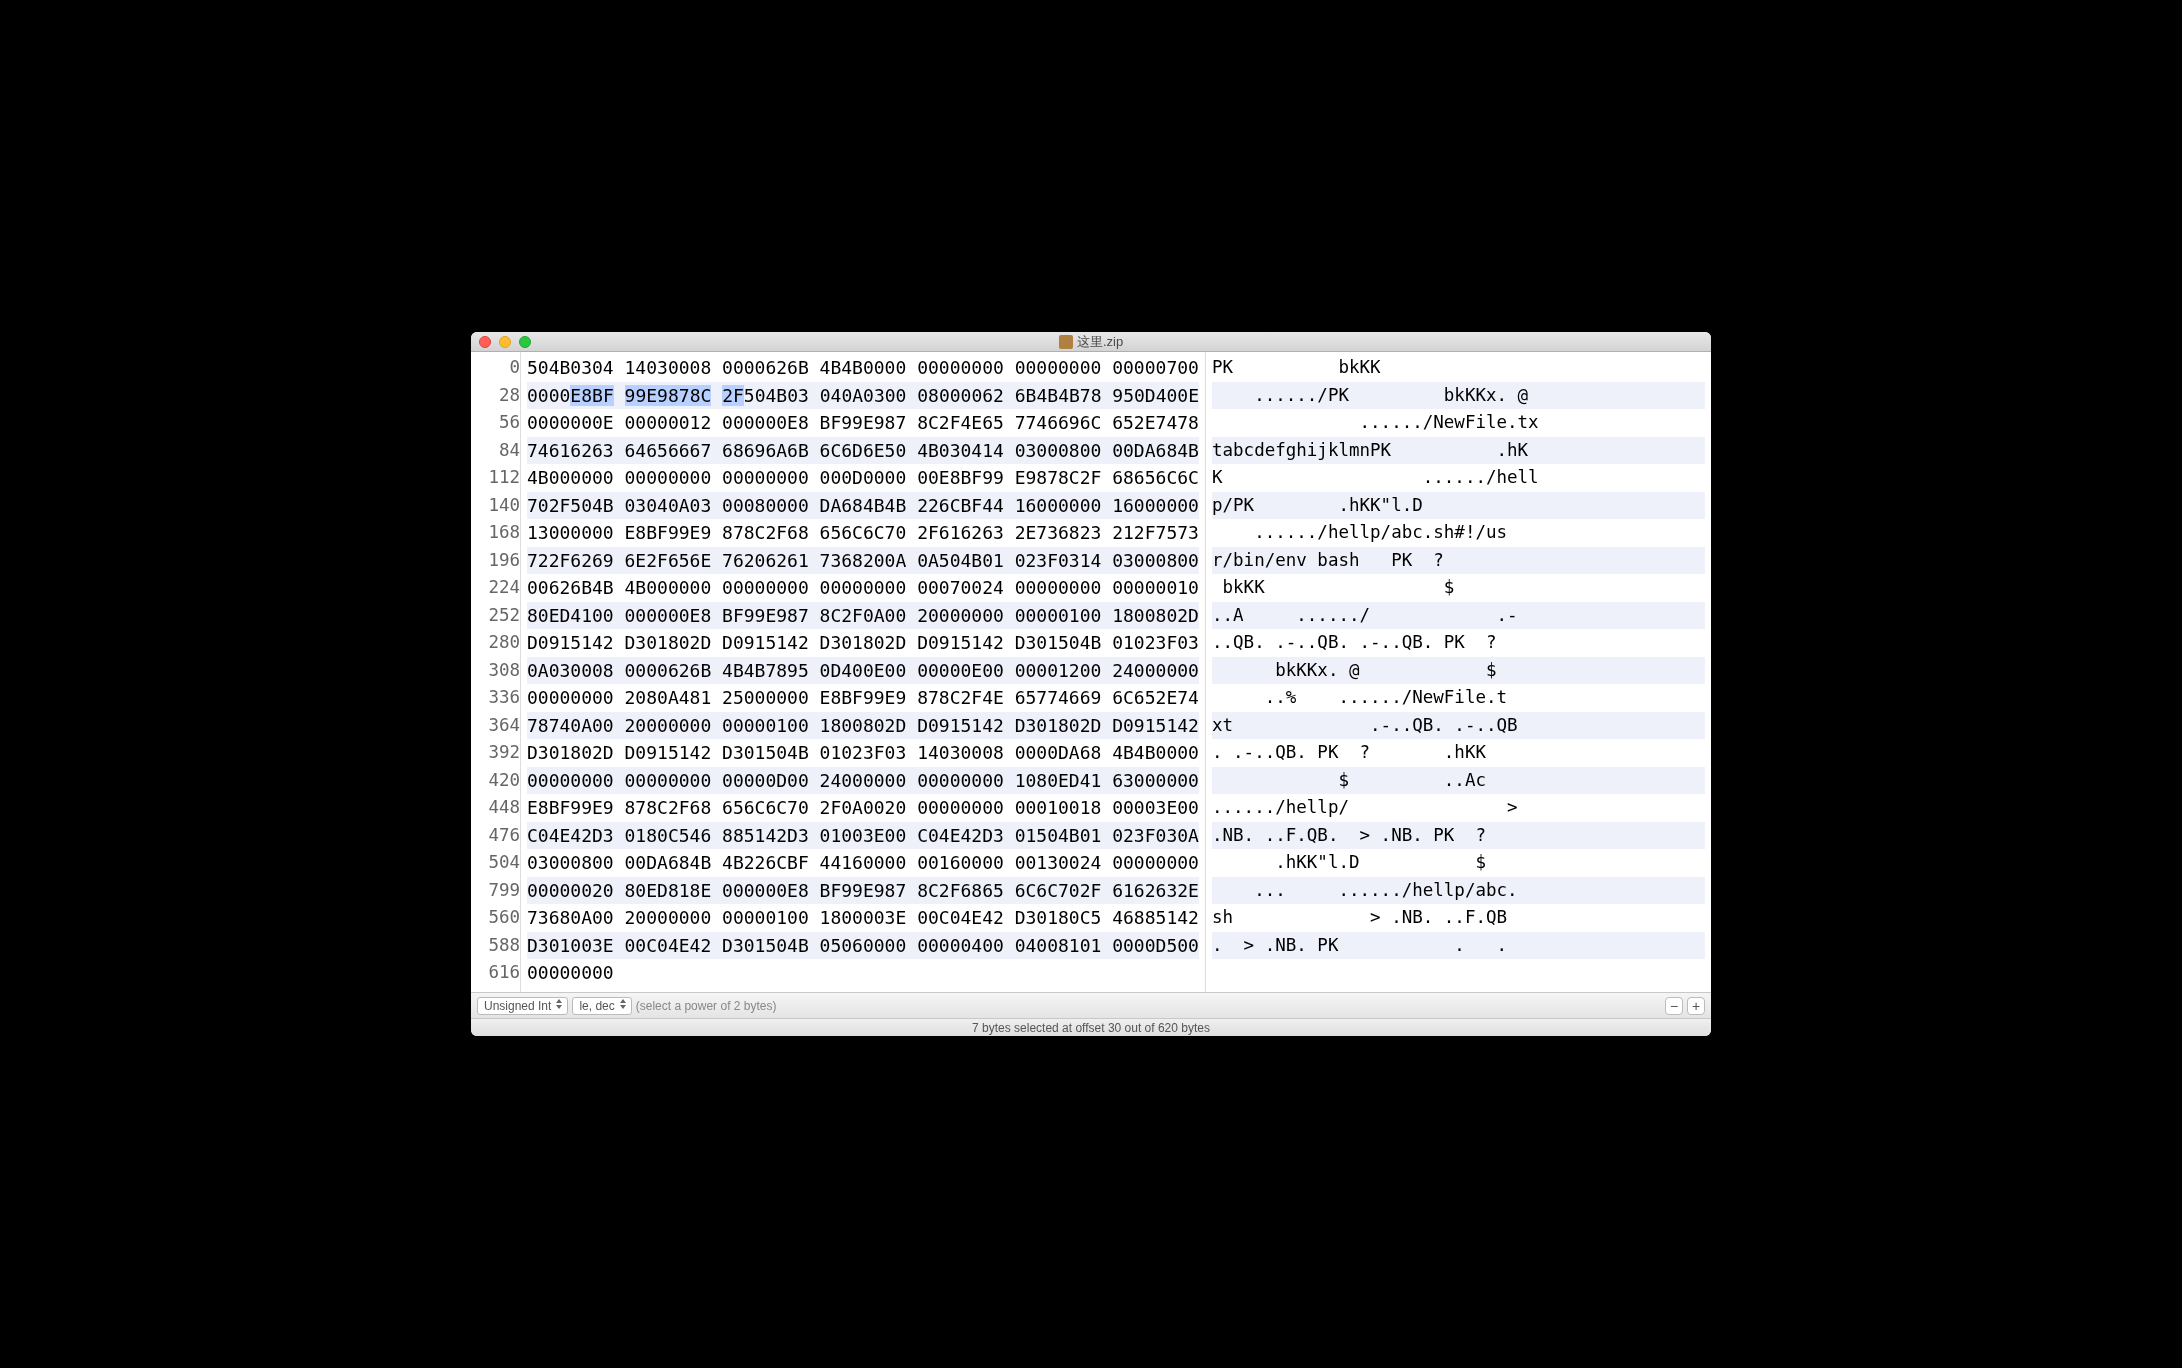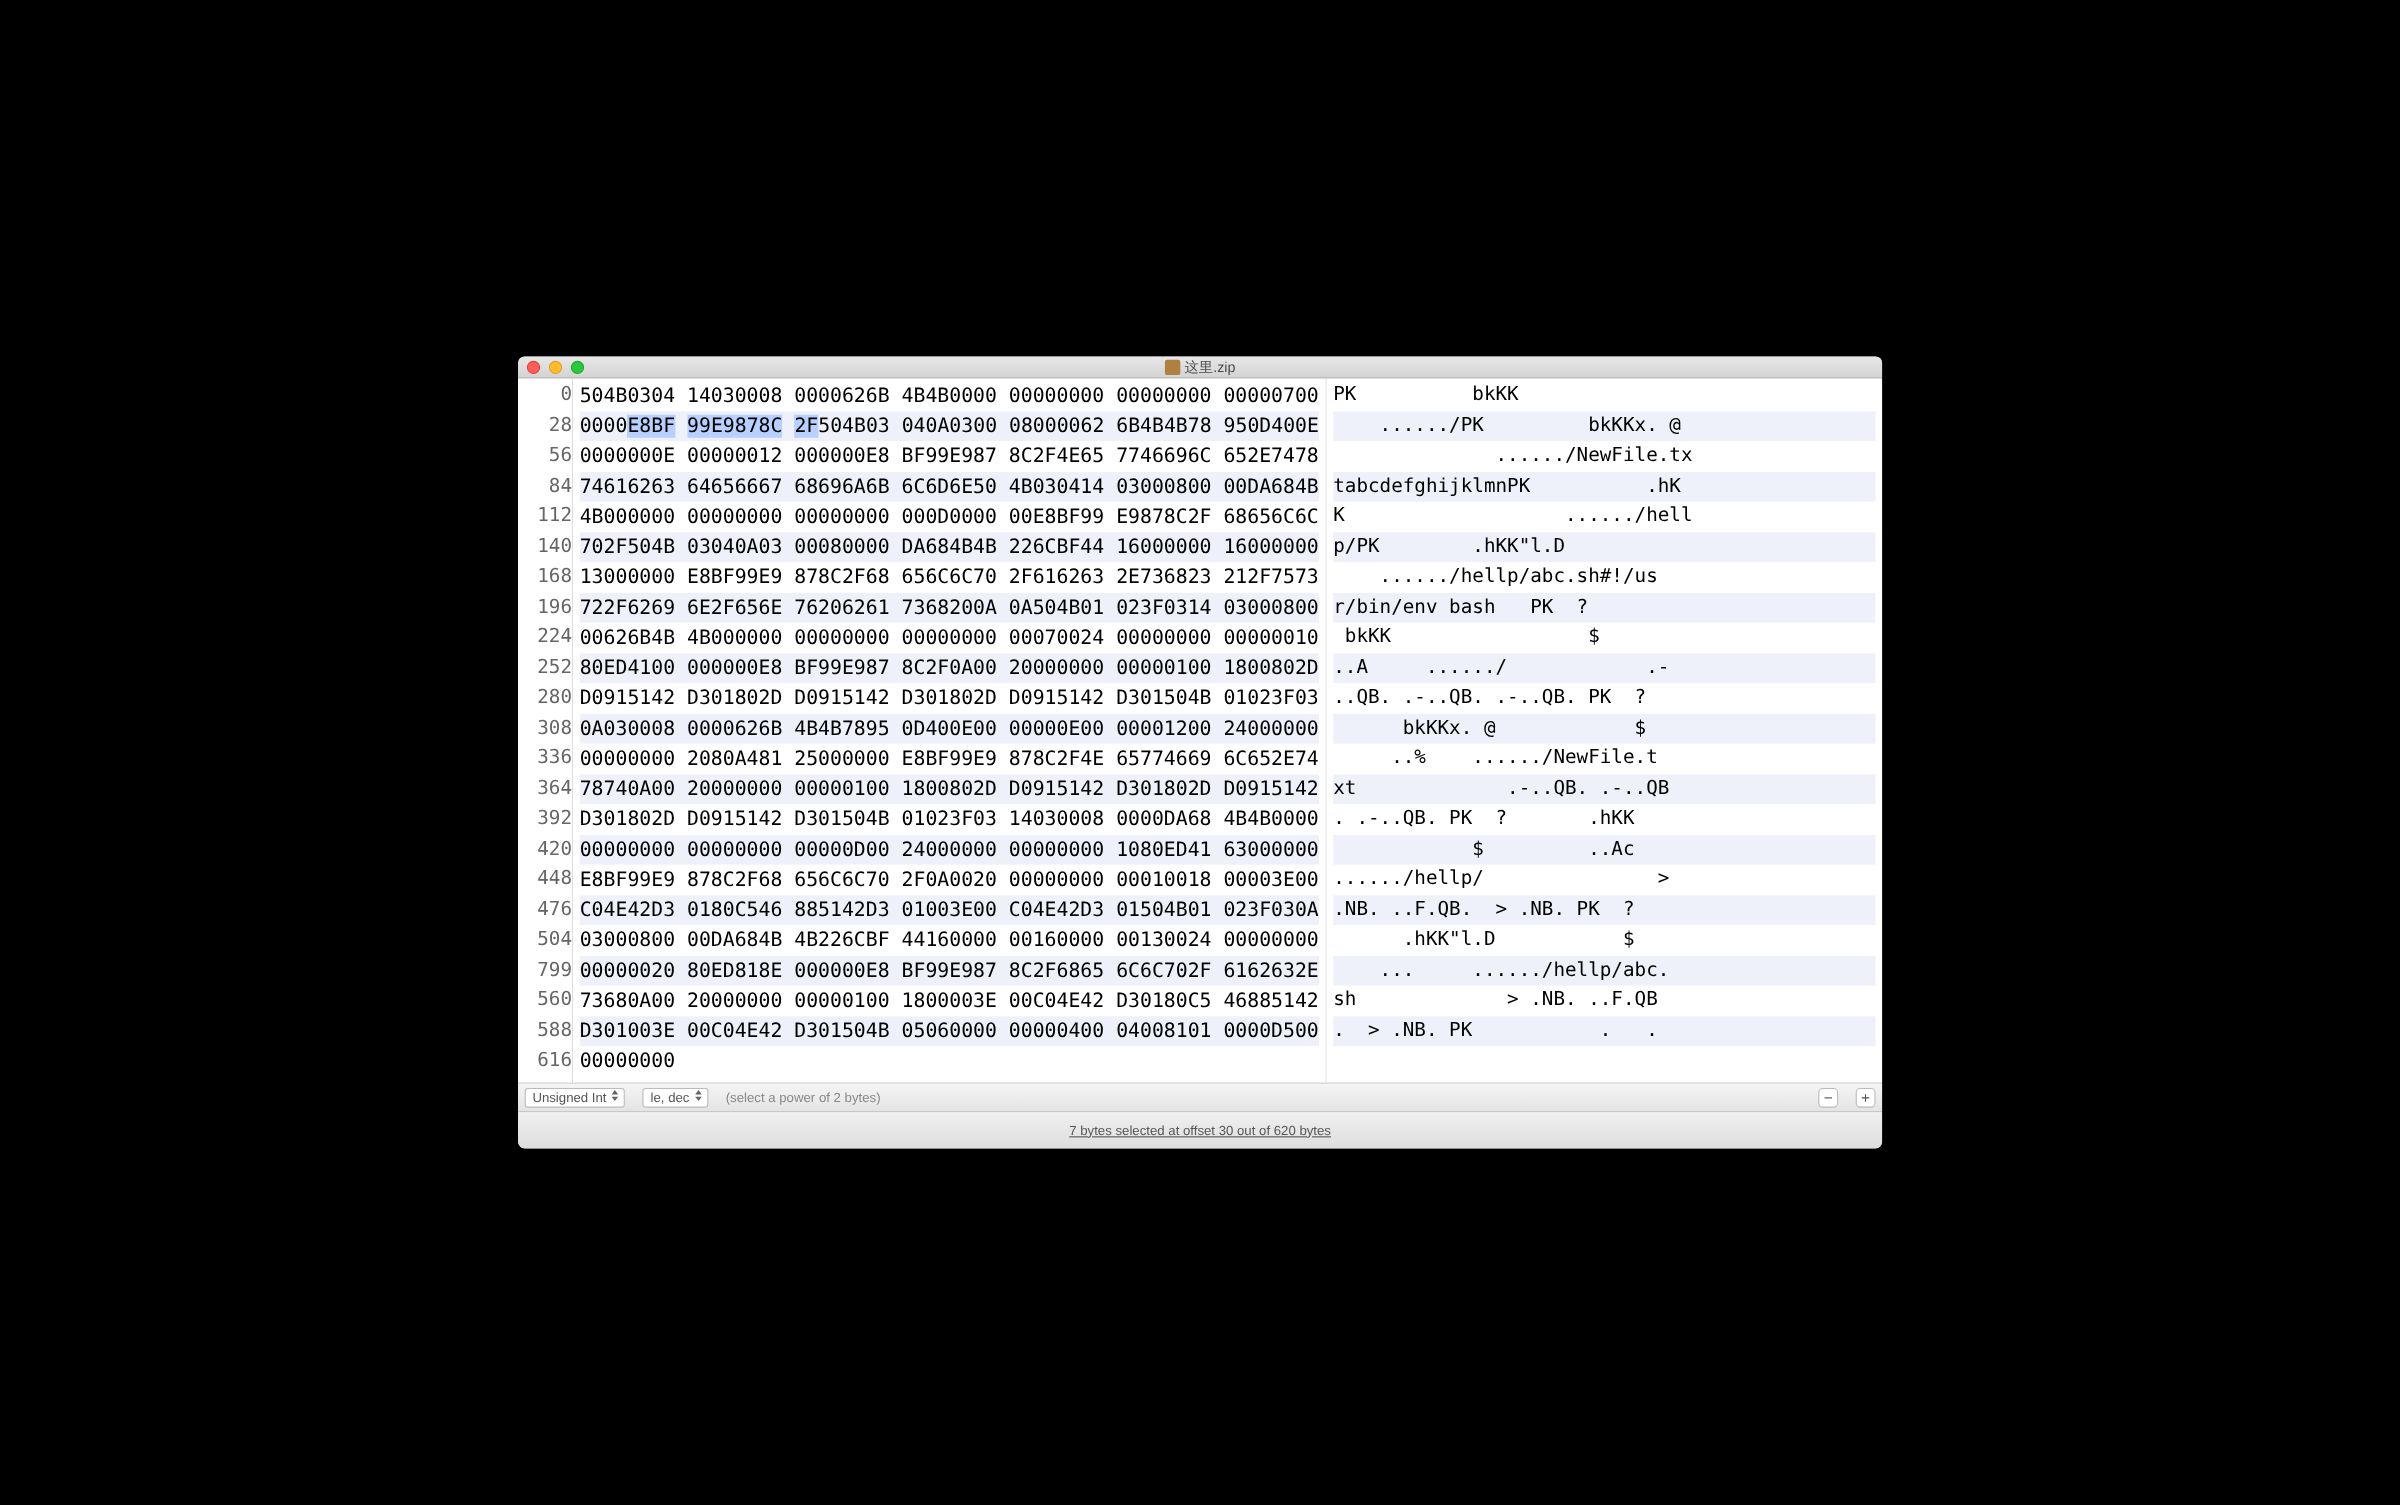--- a/index.html
+++ b/index.html
@@ -94,21 +94,21 @@
   .row { height: 27.5px; display:block; }
   .alt { background: #eef0fa; }
   .sel { background: #b8d0ff; }
   .toolbar {
     height: 26px;
     background: linear-gradient(#f5f5f5,#e4e4e4);
     border-top: 1px solid #c8c8c8;
     display: flex;
     align-items: center;
     padding: 0 6px;
-    gap: 16px;
+    gap: 4px;
     font-size: 12px;
     color: #555;
   }
   .select {
     background: #fff;
     border: 1px solid #bbb;
     border-radius: 3px;
     padding: 1px 16px 1px 6px;
     font-size: 12px;
     position: relative;
@@ -137,25 +137,25 @@
   .spacer { flex: 1; }
   .sq {
     width: 18px; height: 18px;
     border: 1px solid #bbb;
     border-radius: 4px;
     background: #fff;
     display: flex; align-items: center; justify-content: center;
     font-size: 14px; color:#555;
   }
   .statusbar {
-    height: 34px;
+    height: 18px;
     background: linear-gradient(#f0f0f0,#dedede);
     border-top: 1px solid #c8c8c8;
     display:flex; align-items:center; justify-content:center;
-    font-size: 12px; color:#555;text-decoration:underline;
+    font-size: 12px; color:#555;
   }
 </style>
 </head>
 <body>
 
 <div class="window">
   <div class="titlebar">
     <div class="traffic">
       <div class="traffic-light tl-close"></div>
       <div class="traffic-light tl-min"></div>

